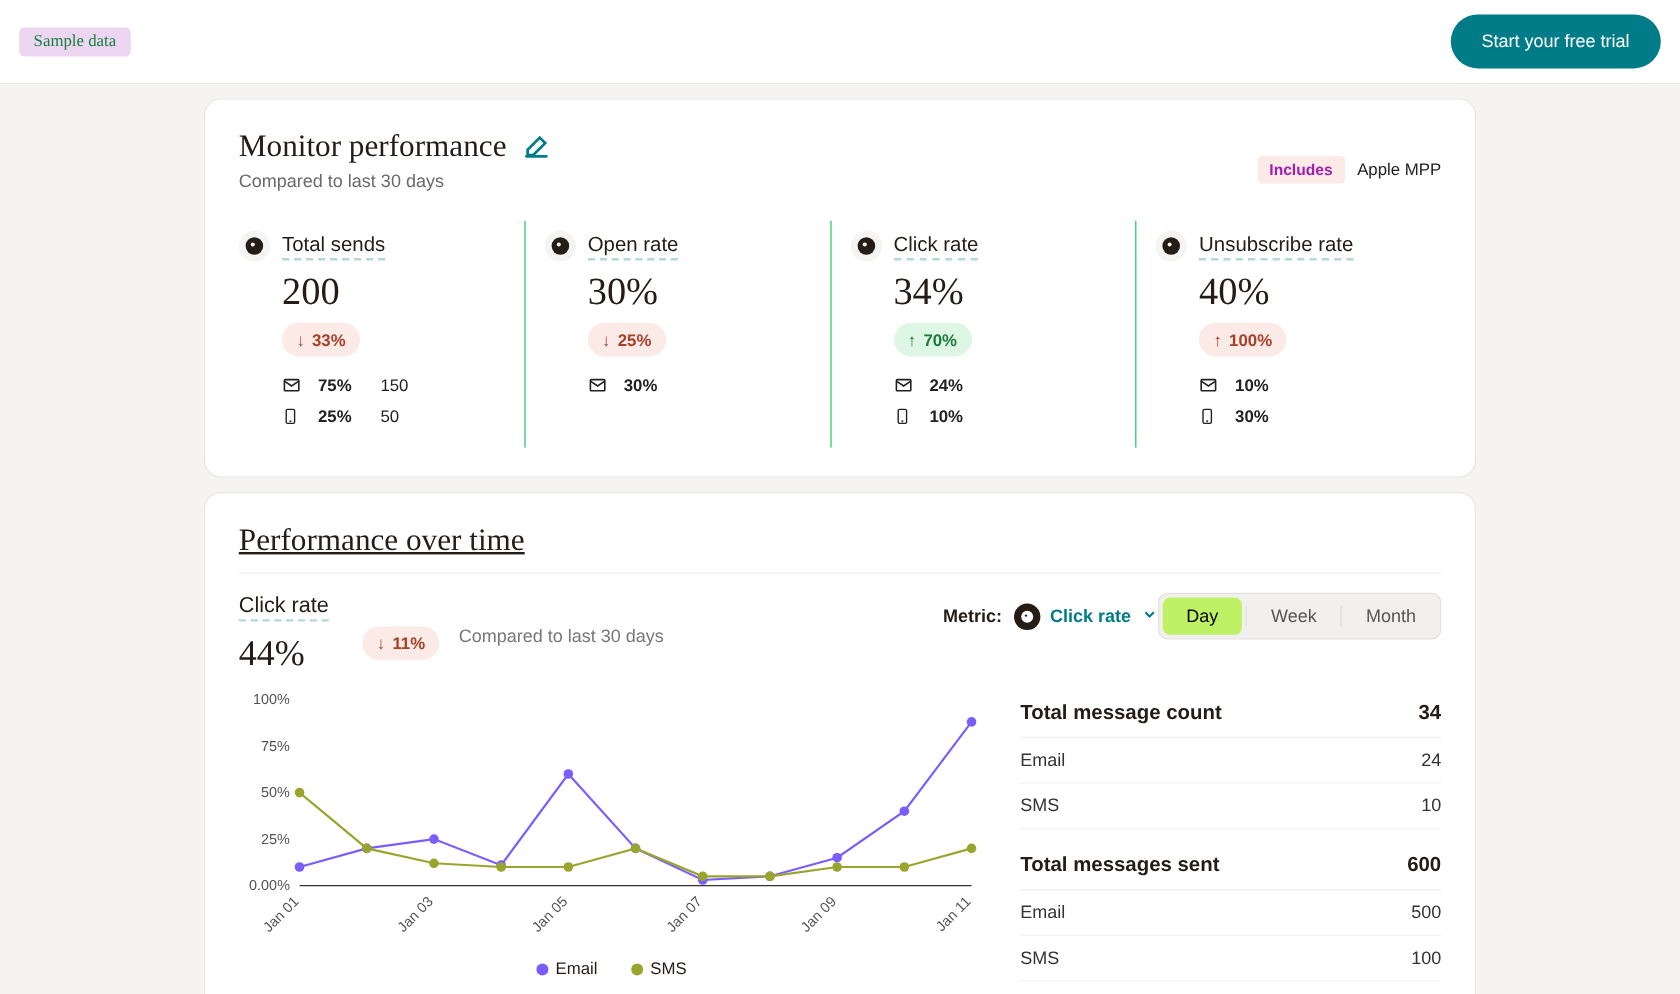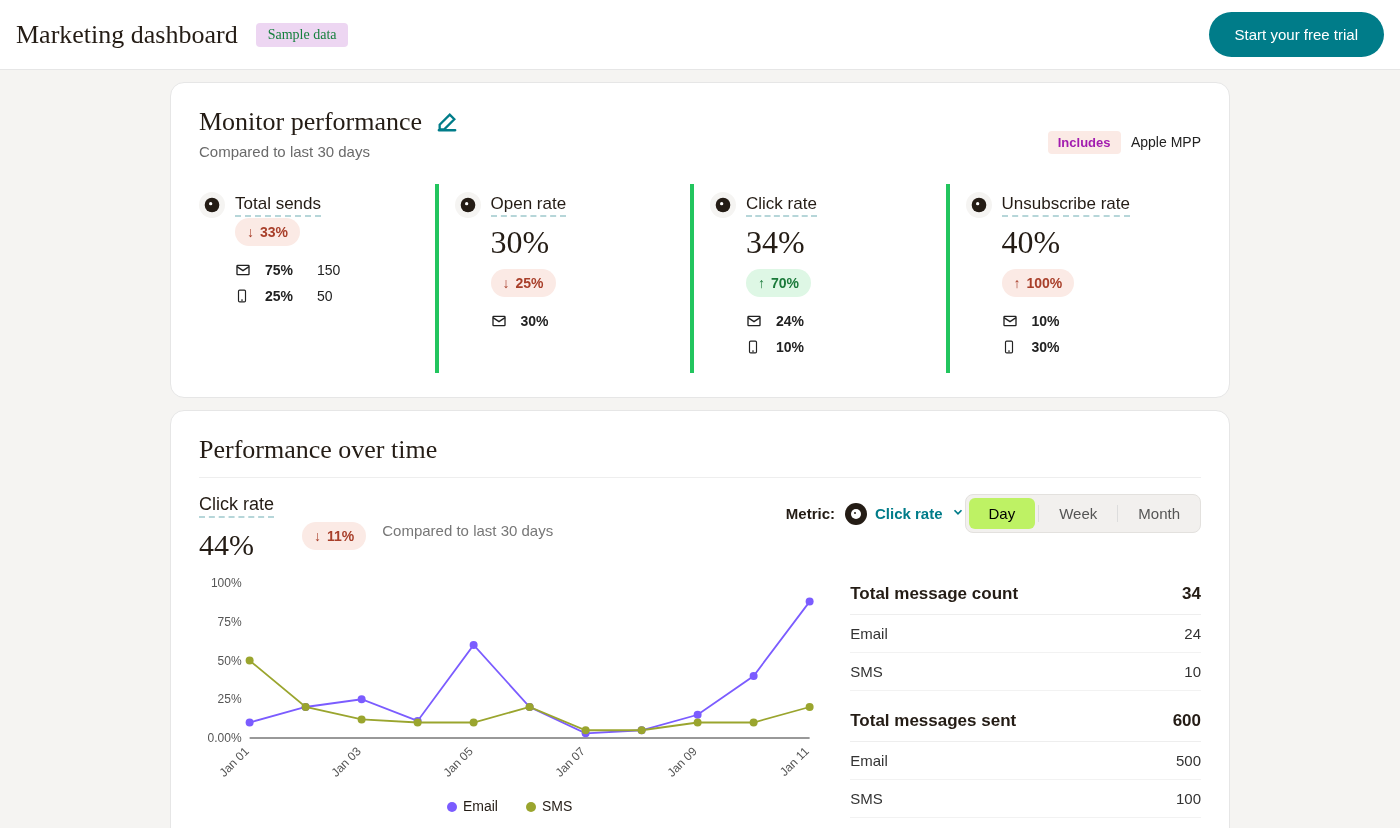--- a/index.html
+++ b/index.html
@@ -12,34 +12,34 @@
 .container { max-width: 1060px; margin: 0 auto; padding: 0 0 40px; }
 .card { background: #fff; border: 1px solid #e6e6e6; border-radius: 14px; margin-top: 12px; padding: 24px 28px; }
 .sec-title-row { display: flex; align-items: flex-start; justify-content: space-between; }
 .sec-title-left { display: flex; align-items: center; gap: 14px; }
 .h-serif { font-family: Georgia, serif; font-size: 26px; font-weight: 400; }
 .subtle { color: #6a6a6a; font-size: 15px; margin-top: 6px; }
 .edit-icon { color: #007c89; display:inline-flex; }
 .includes-pill { background: #fbeae5; color: #a21caf; font-size: 13px; padding: 4px 10px; border-radius: 4px; font-weight: 600; margin-right: 6px; }
 .includes-text { font-size: 14px; color: #222; }
 .metrics { display: flex; margin-top: 24px; }
-.metric { flex: 1; padding: 8px 16px; border-left: 4px solid #22c55e; }
+.metric { flex: 1; padding: 8px 16px; border-left: 1px solid #22c55e; }
 .metric:first-child { border-left: none; padding-left: 0; }
 .metric-head { display: flex; align-items: center; gap: 10px; }
 .metric-icon { width: 26px; height: 26px; border-radius: 50%; background: #f5f4f2; display:flex; align-items:center; justify-content:center; }
 .metric-label { font-size: 17px; border-bottom: 2px dashed #b6d6d9; padding-bottom: 1px; }
 .metric-value { font-family: Georgia, serif; font-size: 32px; margin: 6px 0 8px 36px; }
 .delta { display:inline-flex; align-items:center; gap:6px; font-size: 14px; font-weight: 600; padding: 6px 12px; border-radius: 16px; margin-left: 36px; }
 .delta.down { background: #fbeae5; color: #a83f2a; }
 .delta.up { background: #def7e5; color: #1b7a3a; }
 .breakdown { margin: 16px 0 0 36px; font-size: 14px; }
 .bd-row { display:flex; align-items:center; gap: 14px; margin-bottom: 10px; color: #222; }
 .bd-row .ico { width:16px; display:inline-flex; }
 .bd-row .pct { font-weight: 700; width: 38px; }
-.sec2 .inner { border-bottom: 1px solid #eee; padding-bottom: 12px; margin-bottom: 16px; }
+.sec2 .inner { border-bottom: 1px solid #eee; padding-bottom: 12px; margin-bottom: 16px; text-decoration: underline; }
 .click-row { display:flex; justify-content: space-between; align-items: flex-start; margin-top: 8px; }
 .click-left .label2 { font-size: 18px; border-bottom: 2px dashed #b6d6d9; padding-bottom:1px; display:inline-block; }
 .click-left .big { font-family: Georgia, serif; font-size: 30px; margin-top: 6px; display:inline-block; margin-right: 12px; }
 .compared-inline { color: #777; font-size: 15px; margin-left: 16px; }
 .metric-picker { display:flex; align-items:center; gap: 10px; }
 .metric-picker .lbl { font-weight: 600; font-size: 15px; }
 .picker-btn { display:inline-flex; align-items:center; gap:8px; border: none; background: none; color: #007c89; font-weight: 600; font-size: 15px; cursor:pointer; }
 .picker-btn .round { width:22px; height:22px; border-radius:50%; background:#241c15; display:flex; align-items:center; justify-content:center; }
 .seg { display:flex; background:#f2f0ee; border:1px solid #e3e1de; border-radius: 8px; overflow:hidden; }
 .seg button { border:none; background:transparent; padding: 10px 20px; font-size: 15px; color:#555; cursor:pointer; }
@@ -52,21 +52,20 @@
 .legend .dot { width:10px; height:10px; border-radius:50%; display:inline-block; margin-right:6px; vertical-align:middle; }
 .tbl-head { display:flex; justify-content:space-between; font-weight:700; font-size:17px; padding: 6px 0 10px; border-bottom:1px solid #eee; }
 .tbl-row { display:flex; justify-content:space-between; font-size:15px; padding: 10px 0; border-bottom:1px solid #f2f2f2; color:#333; }
 .tick-label { font-size: 12px; fill: #555; }
 </style>
 </head>
 <body>
 
 <div class="header">
   <div class="header-left">
-    <div class="page-title">Marketing dashboard</div>
     <div class="badge-sample">Sample data</div>
   </div>
   <button class="cta">Start your free trial</button>
 </div>
 
 <div class="container">
 
   <div class="card">
     <div class="sec-title-row">
       <div>
@@ -91,20 +90,21 @@
     <div class="metric">
       <div class="metric-head">
         <div class="metric-icon">
               <svg width="16" height="16" viewBox="0 0 24 24">
                 <circle cx="12" cy="12" r="11" fill="#241c15"></circle>
                 <circle cx="10" cy="10" r="2.5" fill="#fff"></circle>
               </svg>
             </div>
         <span class="metric-label">Total sends</span>
       </div>
+      <div class="metric-value">200</div>
       <span class="delta down">
         <span>↓</span>
         <span>33%</span>
       </span>
       <div class="breakdown">
             <div class="bd-row">
       <span class="ico">
                 <svg width="16" height="16" viewBox="0 0 24 24" fill="none" stroke="#222" stroke-width="2">
                   <rect x="3" y="5" width="18" height="14" rx="1"></rect>
                   <path d="M3 7l9 6 9-6"></path>

